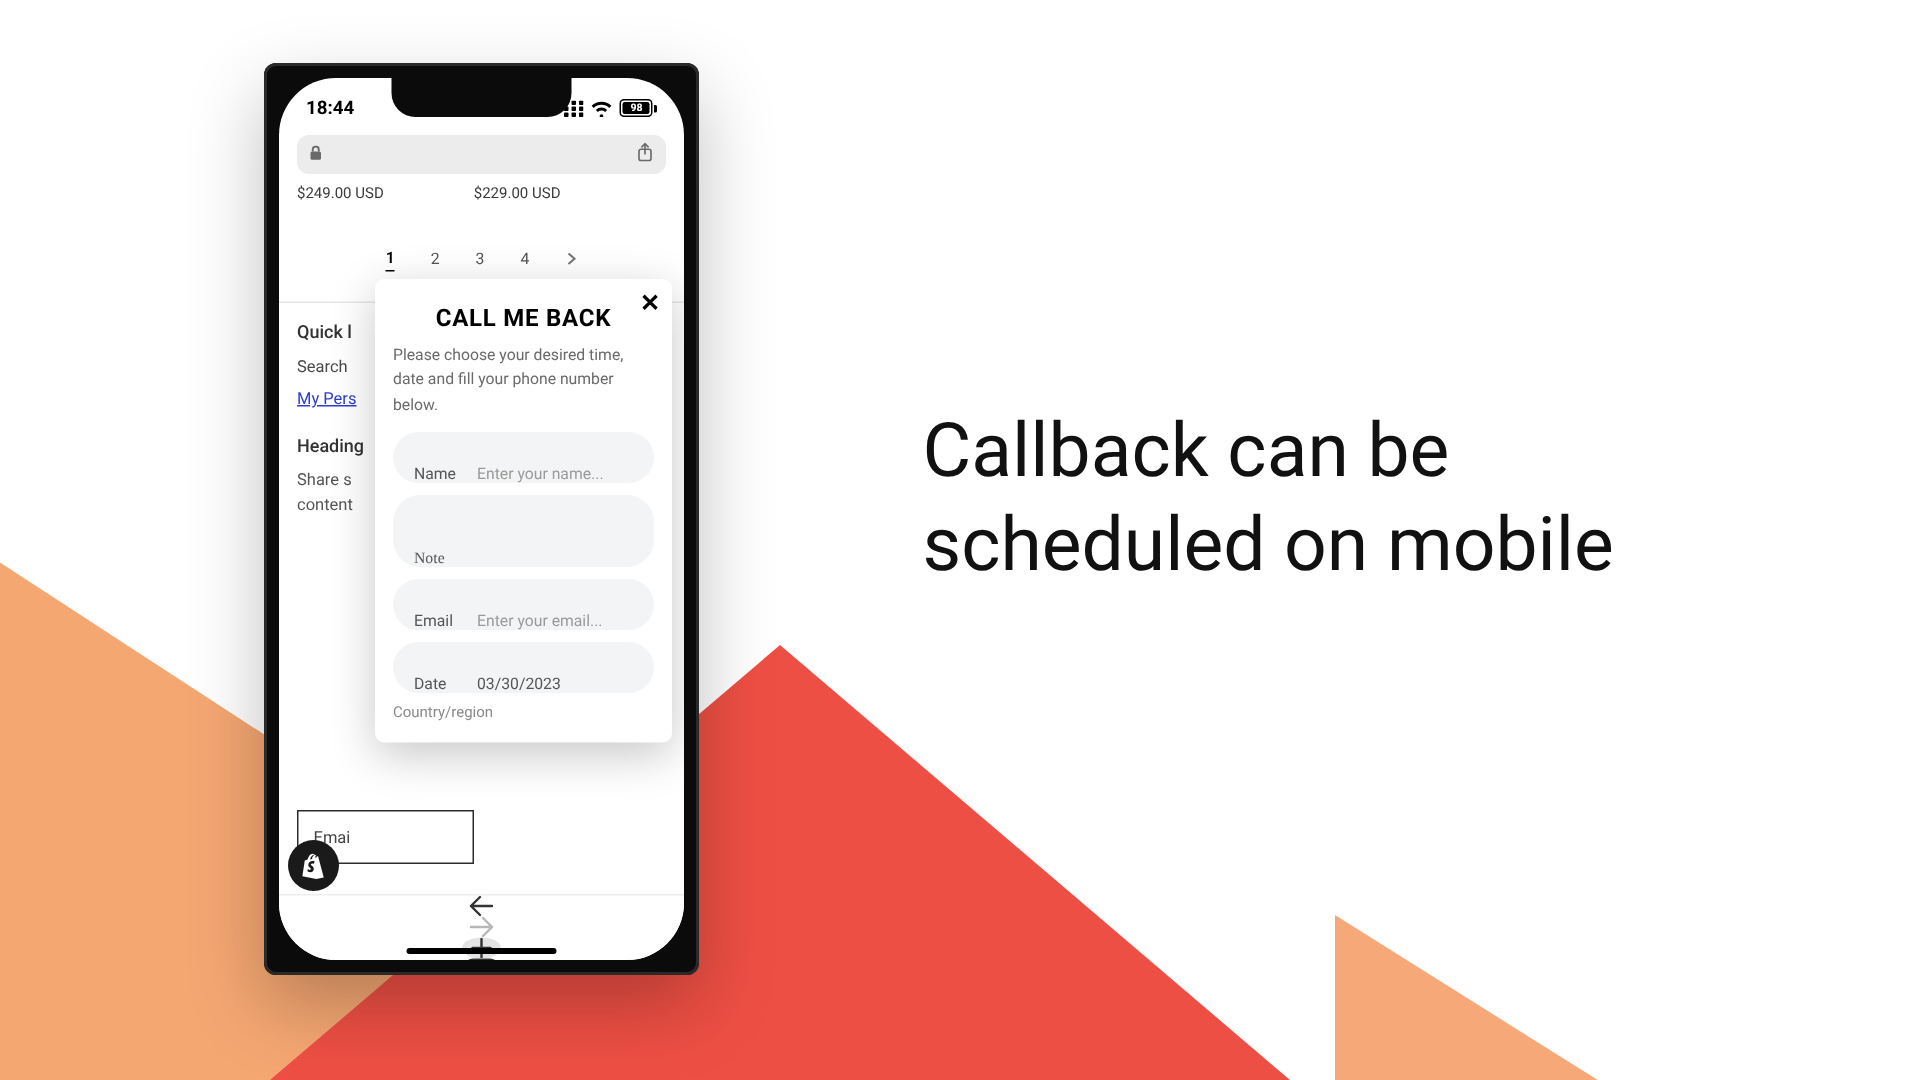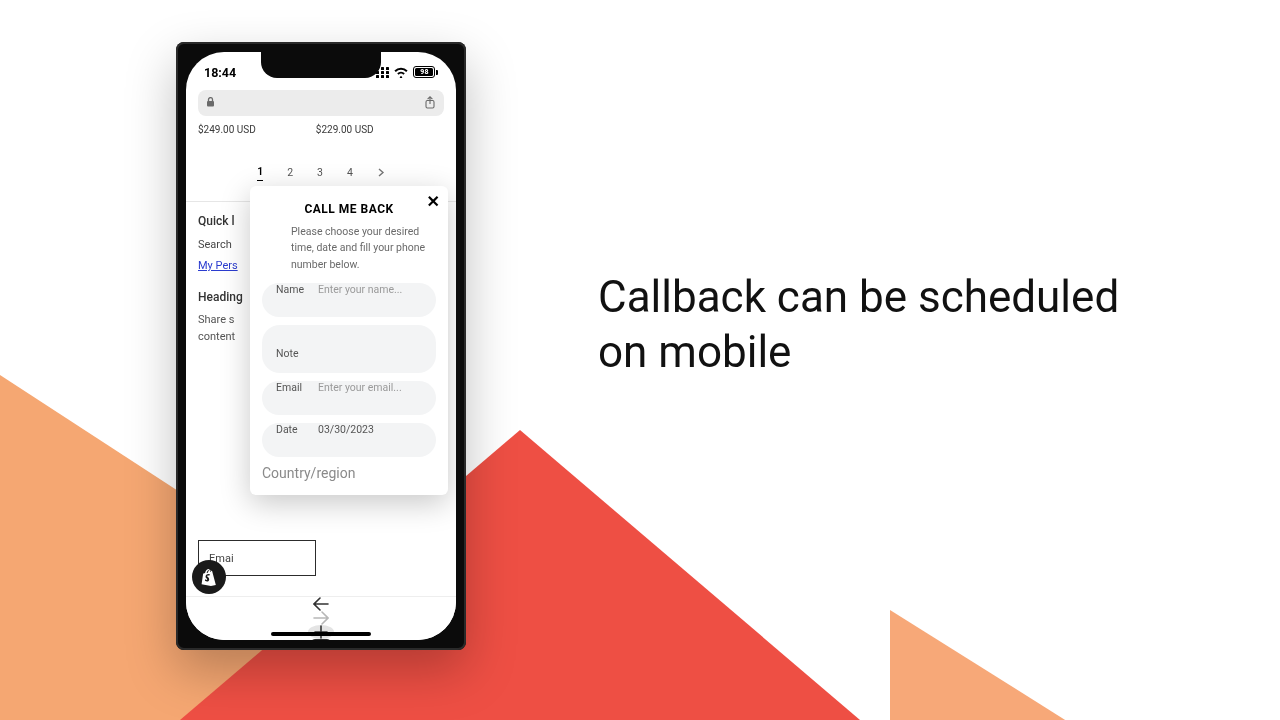--- a/index.html
+++ b/index.html
@@ -17,22 +17,22 @@
     border-left: 340px solid transparent;
     border-right: 340px solid transparent;
   }
   .tri-right {
     position: absolute; right: -40px; bottom: -160px; width: 0; height: 0;
     border-left: 430px solid #f7a878;
     border-top: 270px solid transparent;
     transform: rotate(0deg);
   }
   .headline {
-    position: absolute; left: 598px; top: 270px; width: 560px;
-    font-size: 44px; line-height: 1.25; color: #111; font-weight: 400;
+    position: absolute; left: 615px; top: 270px; width: 560px;
+    font-size: 50px; line-height: 1.25; color: #111; font-weight: 400;
   }
 
   
   .phone {
     position: absolute; left: 176px; top: 42px;
     width: 290px; height: 608px;
     background: #0b0b0b; border-radius: 8px;
     box-shadow: 0 20px 50px rgba(0,0,0,.25), inset 0 0 0 2px #2a2a2a;
     padding: 10px;
   }
@@ -87,38 +87,38 @@
   .shopify-badge svg { width: 19px; height: 19px; }
 
   
   .modal {
     position: absolute; left: 64px; top: 134px; right: 8px;
     background: #fff; border-radius: 6px;
     box-shadow: 0 8px 30px rgba(0,0,0,.22);
     padding: 10px 12px 14px; z-index: 30;
   }
   .modal-close { position: absolute; top: 6px; right: 8px; font-size: 16px; font-weight: 700; cursor: pointer; }
-  .modal-title { text-align: center; font-size: 12px; font-weight: 700; letter-spacing: .5px; margin: 6px 0 8px; }
-  .modal-desc { text-align: left; font-size: 10.5px; color: #6a6a6a; line-height: 1.55; margin-bottom: 10px; margin-left: 29px; }
+  .modal-title { text-align: center; font-size: 16px; font-weight: 700; letter-spacing: .5px; margin: 6px 0 8px; }
+  .modal-desc { text-align: left; font-size: 10.5px; color: #6a6a6a; line-height: 1.55; margin-bottom: 10px; }
   .field {
     background: #f3f4f5; border-radius: 18px; height: 34px;
-    display: flex; align-items: flex-start; padding: 0 14px; margin-bottom: 8px;
+    display: flex; align-items: flex-end; padding: 0 14px; margin-bottom: 8px;
     font-size: 10.5px; color: #555; gap: 10px;
   }
-  .field.tall { height: 48px; align-items: center; padding-top: 10px; }
+  .field.tall { height: 48px; align-items: flex-end; padding-top: 10px; font-family: Liberation Serif, serif; }
   .field .lbl { min-width: 32px; color: #555; }
   .field .val { color: #9a9a9a; flex: 1; }
   .field .val.filled { color: #555; }
   .flag { width: 16px; height: 11px; display: inline-block; position: relative; margin-right: 2px; }
   .schedule-btn {
     margin-top: 6px; height: 32px; width: 100%;
     background: #1d7be0; color: #fff; border: none; border-radius: 16px;
     font-size: 10.5px; font-weight: 500; cursor: pointer;
   }
-  .country-line { font-size: 14px; color: #8a8a8a; margin-top: 8px; }
+  .country-line { font-size: 10px; color: #8a8a8a; margin-top: 8px; }
 
   
   .toolbar {
     position: absolute; left: 0; right: 0; bottom: 0; height: 44px;
     background: #fff; border-top: 1px solid #eee;
     display: flex; align-items: center; justify-content: space-around;
     z-index: 20;
     flex-direction: column;
   }
   .tbtn { width: 26px; height: 26px; display: flex; align-items: center; justify-content: center; color: #444; border-radius: 50%; }

